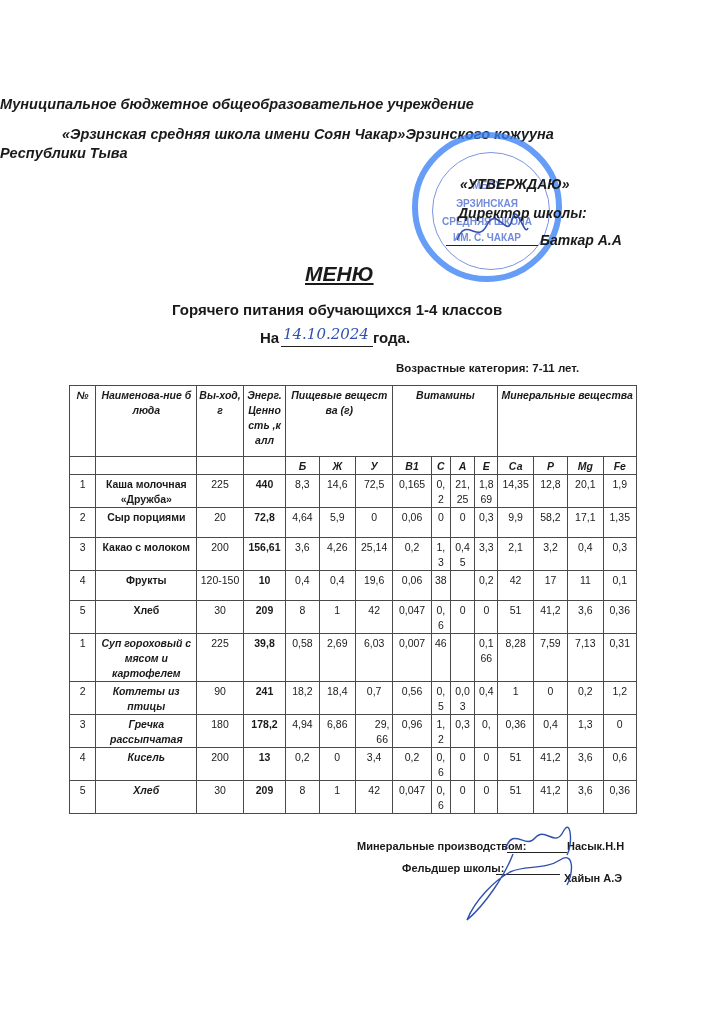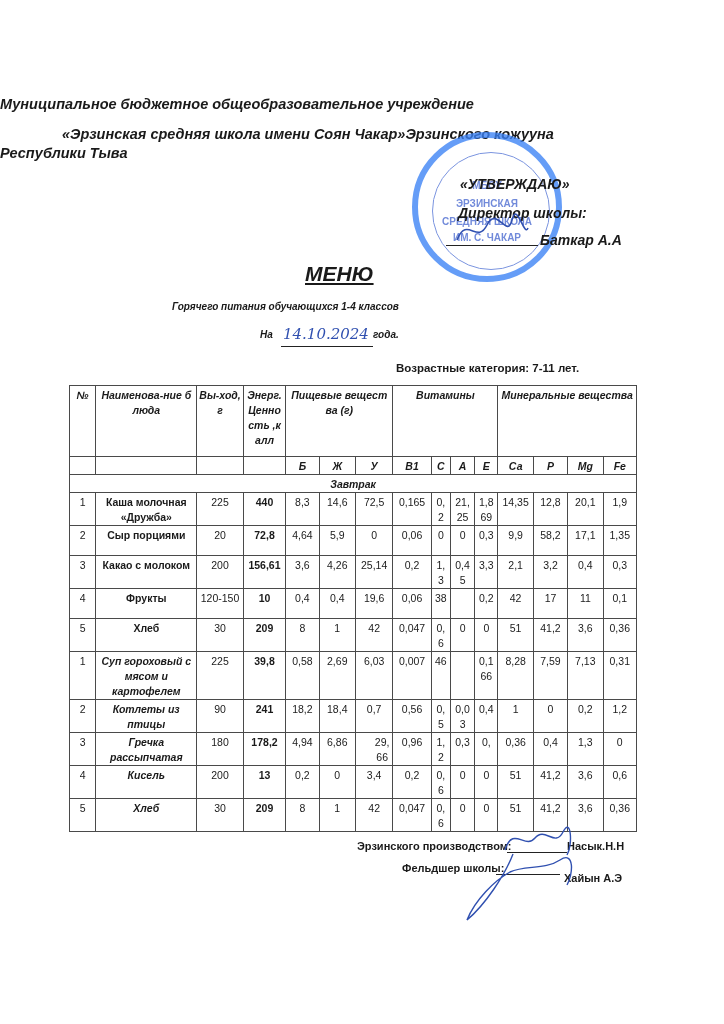--- a/index.html
+++ b/index.html
@@ -1,21 +1,21 @@
 <!DOCTYPE html>
 <html><head>
 <meta charset="utf-8">
 <style>
   html, body { margin:0; padding:0; }
   body { width:724px; height:1024px; background:#ffffff; position:relative; overflow:hidden;
          font-family:"Liberation Sans", "DejaVu Sans", sans-serif; color:#1a1a1a; }
   .abs { position:absolute; }
   .hdr { font-style:italic; font-weight:bold; font-size:14.5px; white-space:nowrap; }
   .title { font-style:italic; font-weight:bold; font-size:21px; text-decoration:underline; }
-  .subtitle { font-style:italic; font-weight:bold; font-size:10px; white-space:nowrap; }
+  .subtitle { font-weight:bold; font-size:15px; white-space:nowrap; }
   .approve { font-style:italic; font-weight:bold; font-size:14px; white-space:nowrap; }
   .age { font-weight:bold; font-size:11.5px; white-space:nowrap; }
   .sign { font-size:11px; white-space:nowrap; font-weight:600; }
   table.menu { position:absolute; left:69px; top:385px; width:568px; border-collapse:collapse; table-layout:fixed; font-size:10.5px; }
   table.menu td, table.menu th { border:1px solid #4a4a4a; padding:2px 2px 0 2px; text-align:center; vertical-align:top; line-height:15px; overflow:hidden; word-break:break-all; }
   table.menu th { font-style:italic; font-weight:bold; }
   .hdr-main th { height:68px; }
   .hdr-sub th { height:14px; padding-top:1px; }
   .section td { font-style:italic; font-weight:bold; height:12px; text-align:center; padding-left:120px; }
   .name-b { font-weight:bold; }
@@ -99,23 +99,20 @@
     <th>С</th>
     <th>А</th>
     <th>Е</th>
     <th>Са</th>
     <th>Р</th>
     <th>Мg</th>
     <th>Fe</th>
   </tr>
   </tbody>
     <tbody id="menu-body">
-      <tr class="section">
-        <td colspan="15">Завтрак</td>
-      </tr>
       <tr>
         <td style="height: 28px;">1</td>
         <td class="name-b" style="height: 28px; word-break: normal;">Каша молочная «Дружба»</td>
         <td style="height: 28px;">225</td>
         <td class="energy" style="height: 28px;">440</td>
         <td style="height: 28px;">8,3</td>
         <td style="height: 28px;">14,6</td>
         <td style="height: 28px;">72,5</td>
         <td style="height: 28px;">0,165</td>
         <td style="height: 28px;">0,2</td>
@@ -275,21 +272,21 @@
         <td style="height: 27px;">0</td>
         <td style="height: 27px;">0</td>
         <td style="height: 27px;">51</td>
         <td style="height: 27px;">41,2</td>
         <td style="height: 27px;">3,6</td>
         <td style="height: 27px;">0,36</td>
       </tr>
     </tbody>
 </table>
 
-<div class="abs sign" style="left:357px;top:840px;">Эрзинского производством:</div>
+<div class="abs sign" style="left:357px;top:840px;">Минеральные производством:</div>
 <div class="sigline" style="left:507px;top:852px;width:60px;"></div>
 <div class="abs sign" style="left:567px;top:840px;">Насык.Н.Н</div>
 <div class="abs sign" style="left:402px;top:862px;">Фельдшер школы:</div>
 <div class="sigline" style="left:496px;top:874px;width:64px;"></div>
 <div class="abs sign" style="left:564px;top:872px;text-align:center;">Хайын А.Э</div>
 <svg class="abs" style="left:455px;top:820px;" width="140" height="105">
   <path d="M50,30 C58,5 70,30 80,18 S100,28 108,12 S118,25 112,35" stroke="#3050b0" stroke-width="1.4" fill="none"></path>
   <path d="M58,34 C50,55 30,85 12,100 C20,80 40,60 55,52 C70,45 90,50 105,40 S118,55 112,65" stroke="#3050b0" stroke-width="1.4" fill="none"></path>
 </svg>
 

